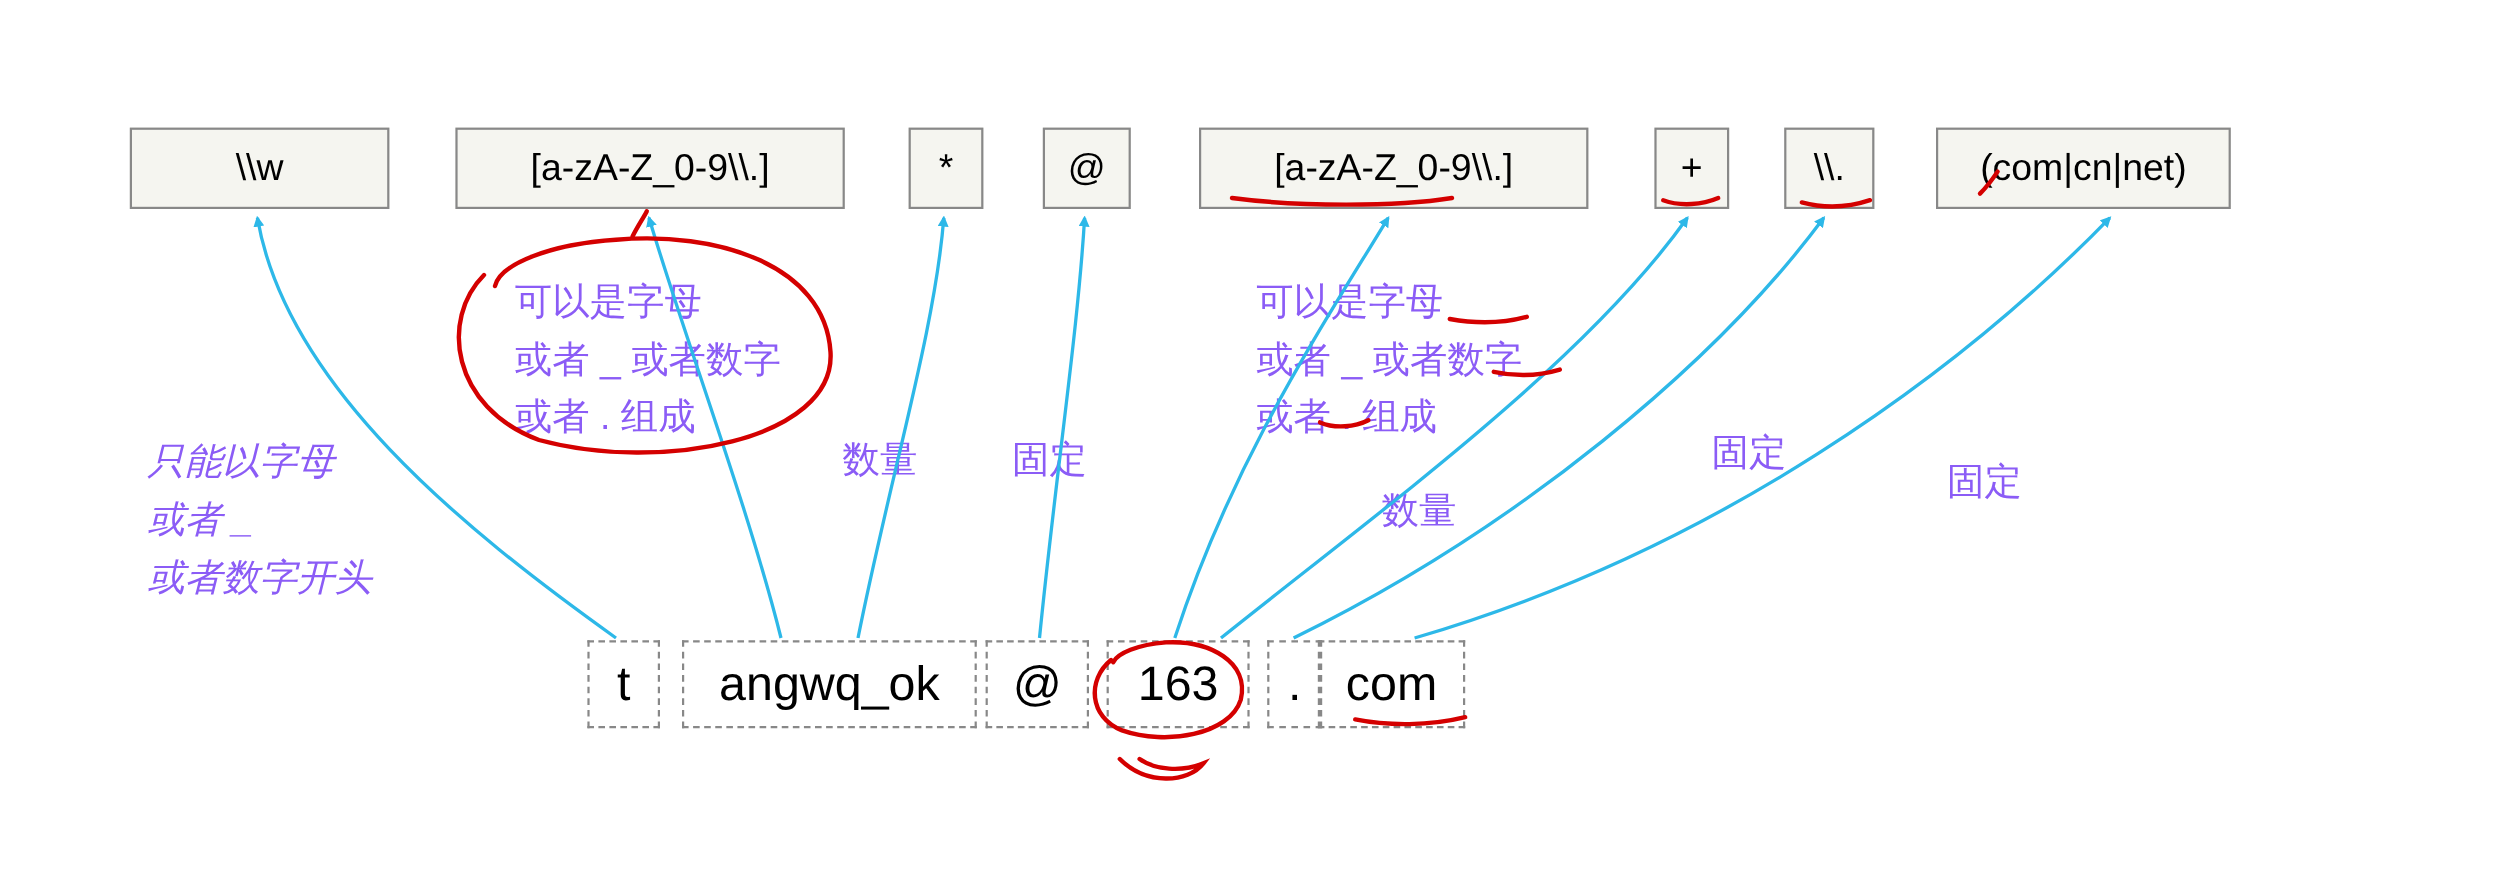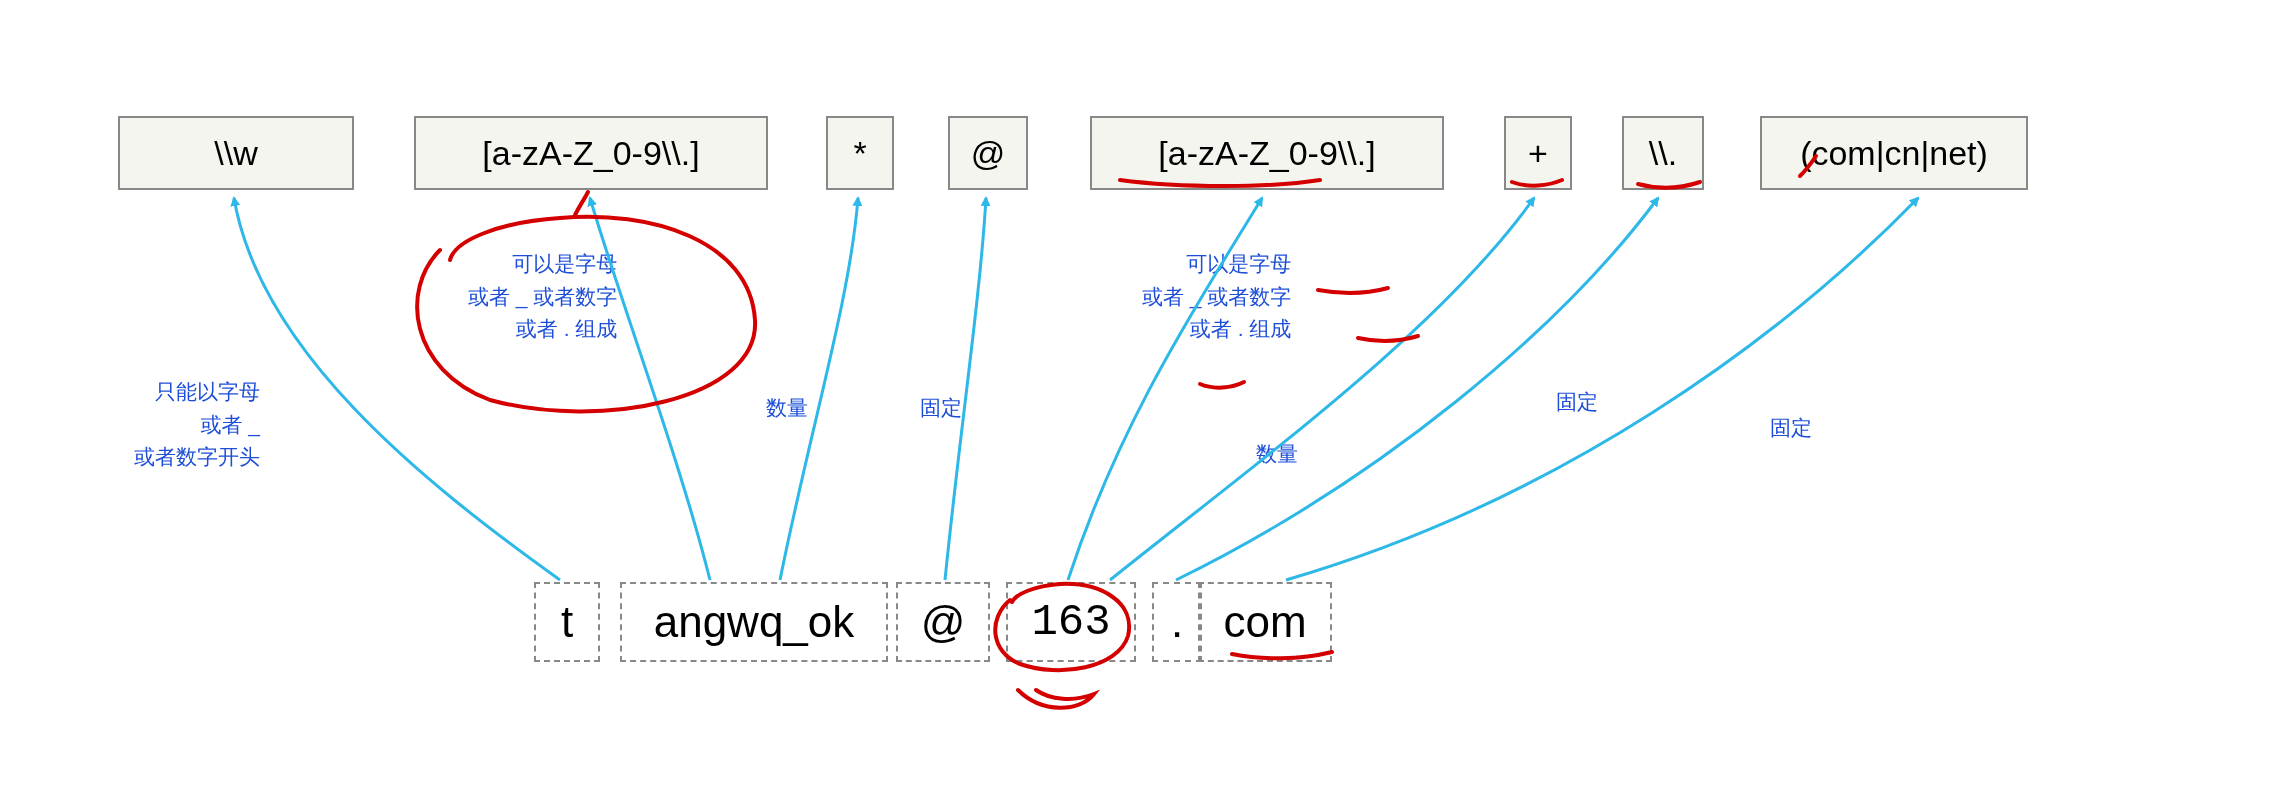--- a/index.html
+++ b/index.html
@@ -28,25 +28,24 @@
       display: flex;
       align-items: center;
       justify-content: center;
       font-size: 44px;
       color: #000;
       height: 80px;
       background: transparent;
     }
     .note {
       position: absolute;
-      font-size: 21px;
-      color: #1d4ed8;
+      font-size: 34px;
+      color: #8b5cf6;
       line-height: 1.55;
       white-space: pre-line;
-      text-align: right;
     }
     .arrows {
       position: absolute;
       top: 0;
       left: 0;
       width: 2280px;
       height: 798px;
       pointer-events: none;
     }
     .red-anno {
@@ -88,31 +87,31 @@
 
 <div class="email-part" style="left:534px; top:582px; width:66px;">
     <span>t</span>
   </div>
 <div class="email-part" style="left:620px; top:582px; width:268px;text-align:right;">
     <span>angwq_ok</span>
   </div>
 <div class="email-part" style="left:896px; top:582px; width:94px;">
     <span>@</span>
   </div>
-<div class="email-part" style="left:1006px; top:582px; width:130px;font-family:Liberation Mono, monospace;">
+<div class="email-part" style="left:1006px; top:582px; width:130px;">
     <span>163</span>
   </div>
 <div class="email-part" style="left:1152px; top:582px; width:50px;">
     <span>.</span>
   </div>
 <div class="email-part" style="left:1198px; top:582px; width:134px;">
     <span>com</span>
   </div>
 
-<div class="note" style="left:134px; top:376px;"><span>只能以字母
+<div class="note" style="left:134px; top:394px;font-style:italic;"><span>只能以字母
 或者 _
 或者数字开头</span></div>
 <div class="note" style="left:468px; top:248px;"><span>可以是字母
 或者 _ 或者数字
 或者 . 组成</span></div>
 <div class="note" style="left:766px; top:392px;"><span>数量</span></div>
 <div class="note" style="left:920px; top:392px;"><span>固定</span></div>
 <div class="note" style="left:1142px; top:248px;"><span>可以是字母
 或者 _ 或者数字
 或者 . 组成</span></div>

